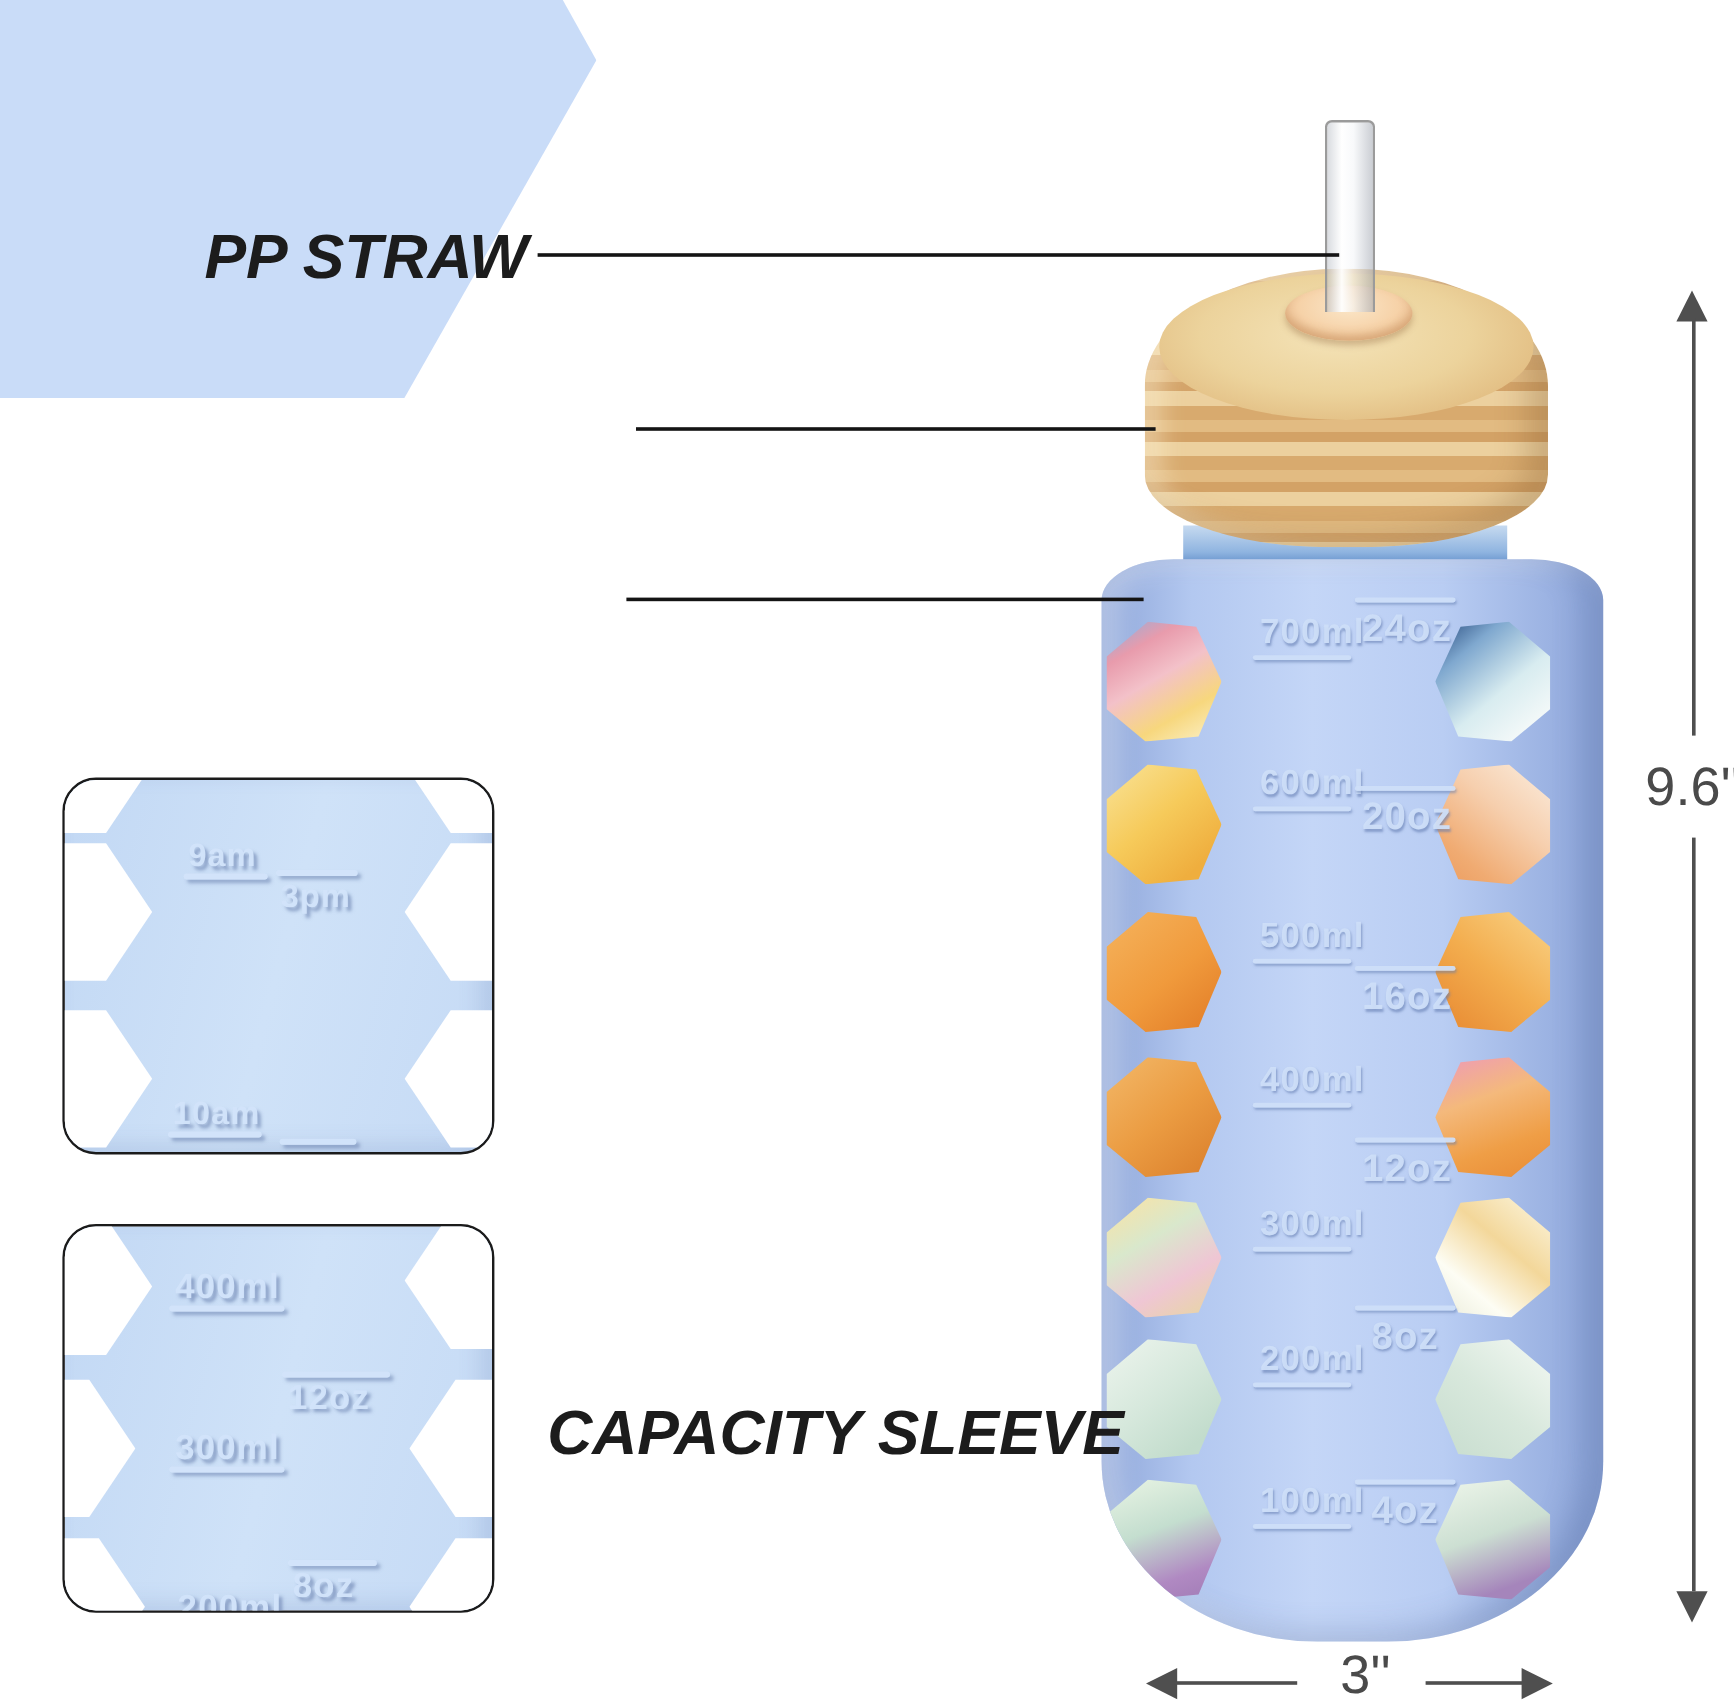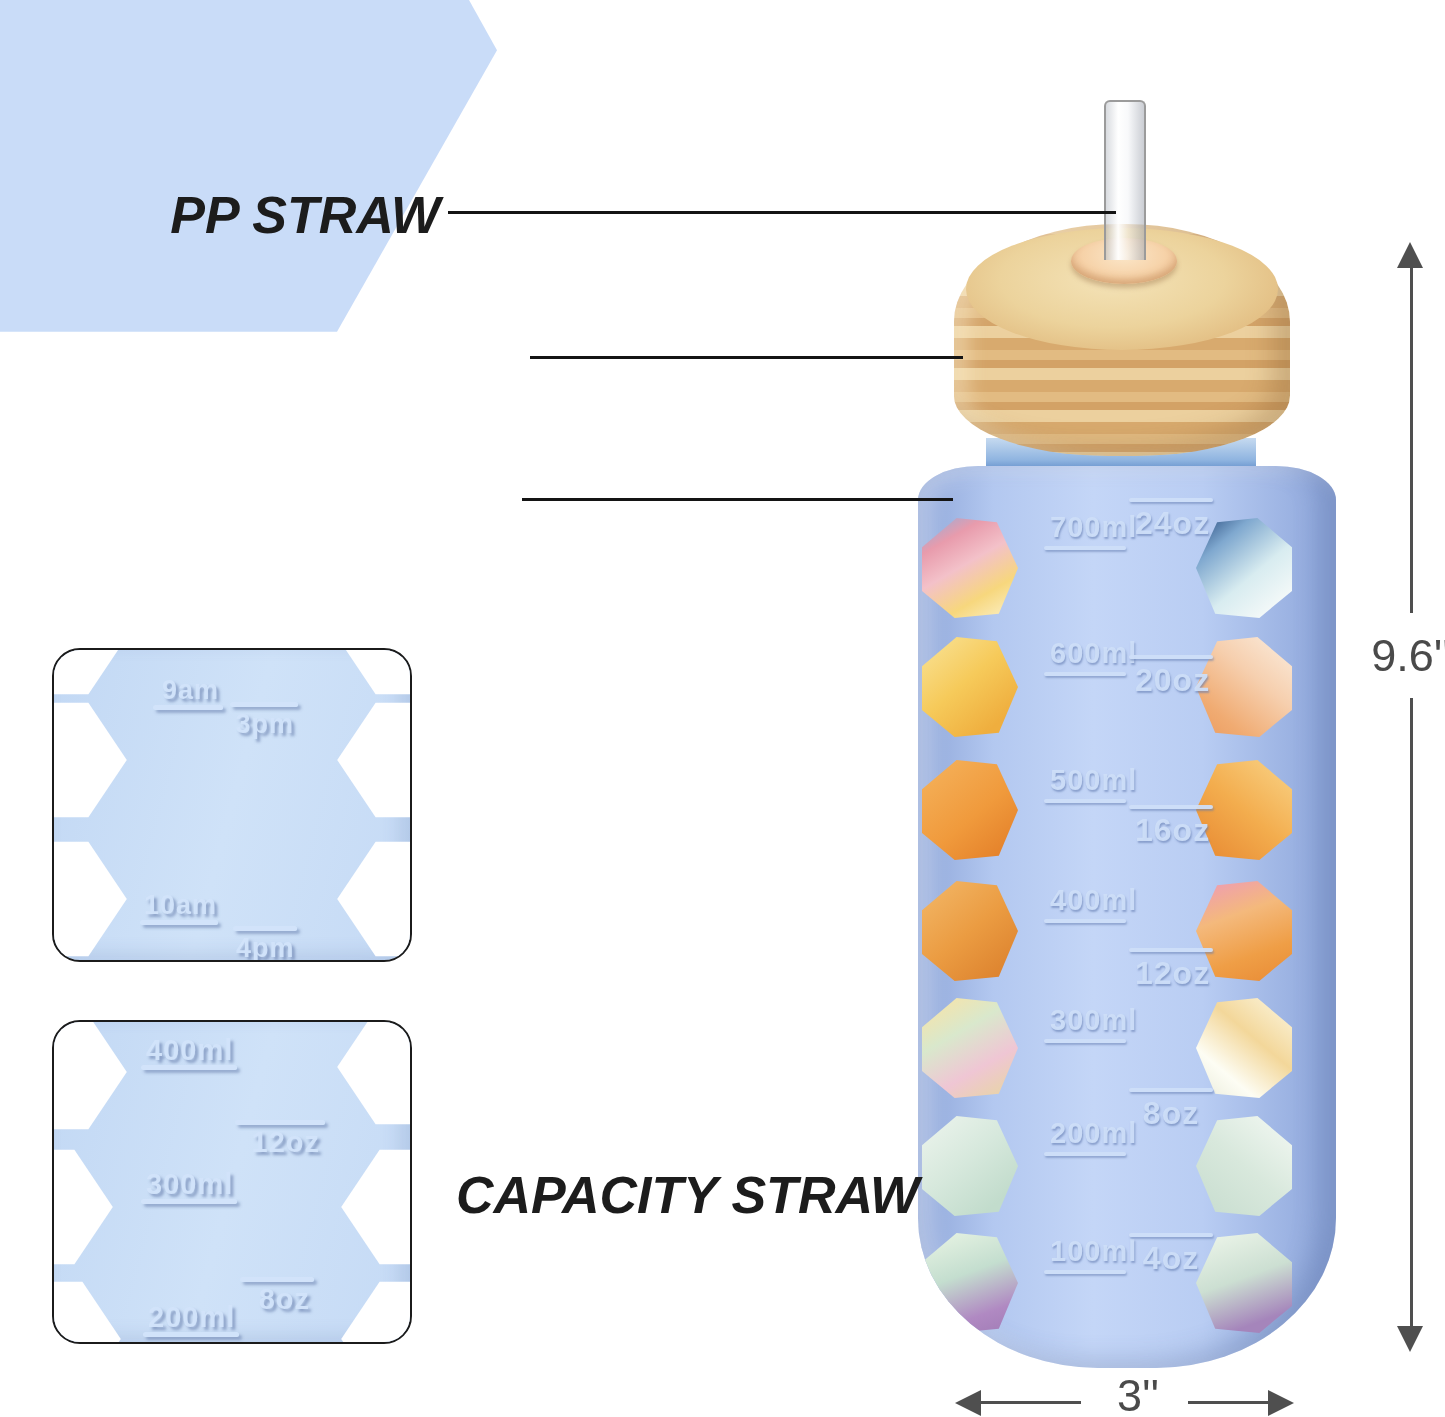--- a/index.html
+++ b/index.html
@@ -125,23 +125,24 @@
     box-shadow: inset -10px -6px 18px rgba(90,115,170,.18);
   }
   .card-time     { left:52px; top:648px;  width:356px; height:310px; }
   .card-capacity { left:52px; top:1020px; width:356px; height:320px; }
   .chex {
     position:absolute; width:160px; height:130px;
     clip-path: polygon(2% 50%, 26% 6%, 74% 6%, 98% 50%, 74% 94%, 26% 94%);
     background: linear-gradient(100deg,#9aa1a9 0%,#e8ebee 20%,#ffffff 48%);
   }
   .cmark {
-    position:absolute; text-align:right; font-weight:bold;
+    position:absolute; text-align:left; font-weight:bold;
     color:rgba(210,227,250,.97); line-height:24px; letter-spacing:1px;
     text-shadow:3px 3px 3px rgba(96,120,168,.6);
+    margin-top:23px;
   }
   .cmark.u::after, .cmark.o::before {
     content:""; position:absolute; left:-6%; right:-6%; height:5px;
     border-radius:3px; background:rgba(210,227,250,.97);
     box-shadow:3px 3px 3px rgba(96,120,168,.5);
   }
   .cmark.u::after { bottom:-8px; }
   .cmark.o::before { top:-10px; }
   .card-time .cmark { font-size:27px; }
   .card-capacity .cmark { font-size:29px; }
@@ -174,21 +175,21 @@
 <body>
 
 <div class="canvas">
 
   <div class="abs banner"></div>
 
   <div class="abs callout r lbl-straw">PP STRAW</div>
   <div class="abs lead lead-straw"></div>
   <div class="abs lead lead-lid"></div>
   <div class="abs lead lead-sleeve"></div>
-  <div class="abs callout lbl-capacity">CAPACITY STRAW</div>
+  <div class="abs callout lbl-capacity">CAPACITY SLEEVE</div>
 
   <div class="abs neck"></div>
   <div class="abs lid"></div>
   <div class="abs lid-top"></div>
   <div class="abs grommet"></div>
   <div class="abs straw"></div>
 
   <div class="abs sleeve">
     <div class="hex hl row1 c-l1"></div>
     <div class="hex hr row1 c-r1 flip"></div>

